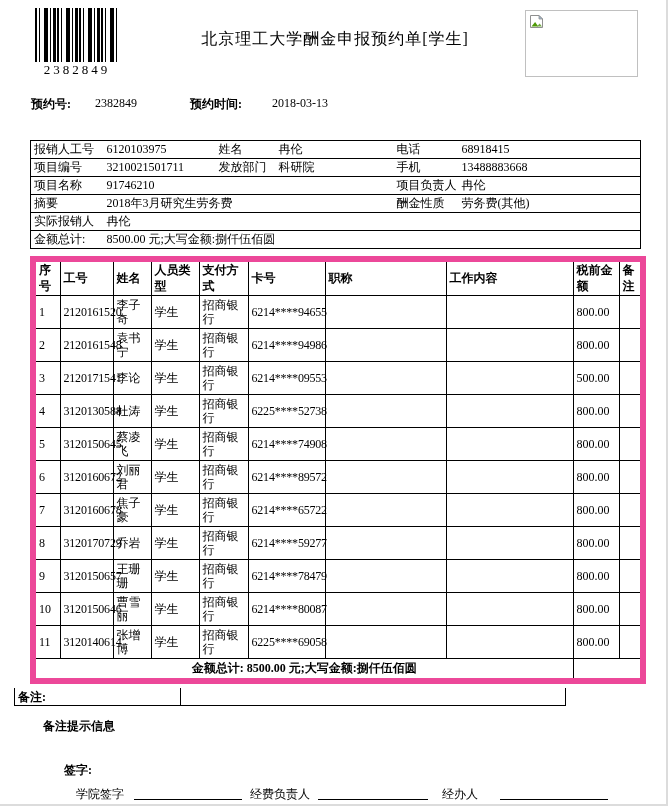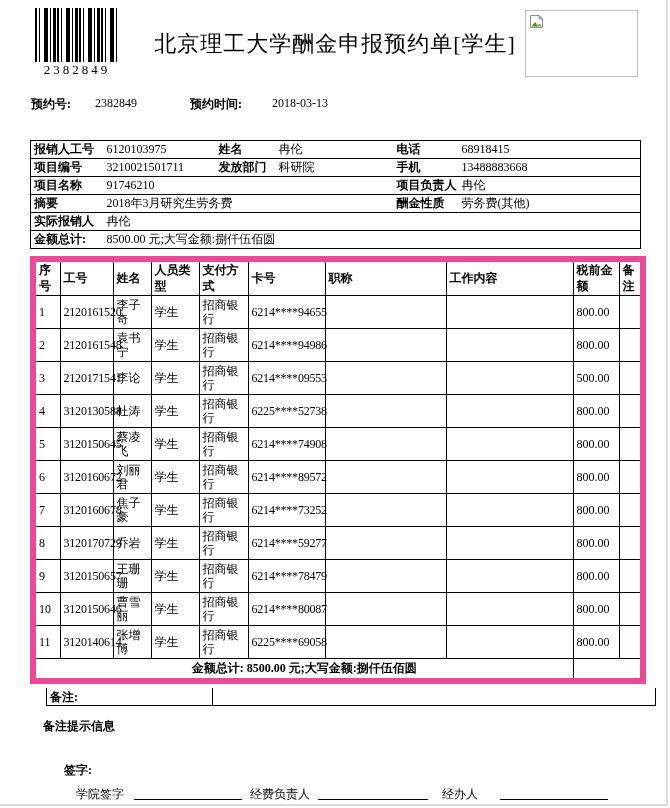--- a/index.html
+++ b/index.html
@@ -16,59 +16,59 @@
   .barcode-bars {
     width:84px; height:54px;
     background:repeating-linear-gradient(90deg,
       #000 0 2px, #fff 2px 4px, #000 4px 5px, #fff 5px 9px,
       #000 9px 13px, #fff 13px 15px, #000 15px 16px, #fff 16px 18px,
       #000 18px 21px, #fff 21px 22px);
   }
   .barcode-num { font-size:13px; letter-spacing:3px; line-height:1.1; margin-top:1px; }
 
   .doc-title { position:absolute; left:0; top:29px; width:670px; text-align:center;
-    font-size:22px; letter-spacing:1px; }
+    font-size:16px; letter-spacing:1px; }
 
   .img-box { position:absolute; left:525px; top:10px; width:113px; height:67px;
     border:1px solid #c0c0c0; background:#fff; }
   .img-box svg { position:absolute; left:3px; top:3px; }
 
   
   .resv span { position:absolute; top:96px; font-size:12px; white-space:nowrap; }
   .b { font-weight:bold; }
   .resv-no-l { left:31px; }  .resv-no-v { left:95px; }
   .resv-tm-l { left:190px; } .resv-tm-v { left:272px; }
 
   
   table { border-collapse:collapse; table-layout:fixed; }
   .info-table { position:absolute; left:30px; top:140px; width:610px;
     border:1px solid #000; }
   .info-table td { height:18px; padding:0 3px; font-size:12px; white-space:nowrap;
     border-bottom:1px solid #000; overflow:visible; }
   .info-table tr:last-child td { border-bottom:none; }
-  .info-table td.lbl { font-weight:bold; }
+  .info-table td.lbl { font-weight:normal; }
 
   
   .main-table { position:absolute; left:30px; top:256px; width:610px;
     border:6px solid #ec4899; }
   .main-table th, .main-table td { border:1px solid #000; vertical-align:middle;
     text-align:left; }
   .main-table th { height:32px; font-size:12px; font-weight:bold;
     padding:1px 3px; line-height:1.3; word-break:break-all; }
   .main-table tbody td { height:33px; font-size:12px; padding:1px 3px;
     line-height:1.2; word-break:break-all; }
   td.col-id, td.col-card { font-size:10.5px; white-space:nowrap; overflow:visible;
     letter-spacing:-0.2px; padding:1px 0 1px 2px; }
   td.col-amount { font-size:11px; white-space:nowrap; }
   td.col-no { padding-left:2px; }
   .total-row td { height:22px; font-weight:bold; font-size:12px; text-align:center;
     white-space:nowrap; }
 
   
-  .remark-row { position:absolute; left:46px; top:688px; width:610px; height:18px;
+  .remark-row { position:absolute; left:14px; top:688px; width:552px; height:18px;
     border:1px solid #000; border-top:none; display:flex; }
   .remark-l { width:166px; border-right:1px solid #000; font-size:12px;
     font-weight:bold; padding:1px 3px; }
   .remark-r { flex:1; }
 
   
   .hint { position:absolute; left:34px; top:718px; font-size:12px; font-weight:bold;margin-left:9px; }
   .sign { position:absolute; left:64px; top:762px; font-size:12px; font-weight:bold; }
   .signer { position:absolute; top:786px; font-size:12px; font-weight:normal;
     white-space:nowrap; }
@@ -257,21 +257,21 @@
           <td class="col-work"></td>
           <td class="col-amount">800.00</td>
           <td class="col-note"></td>
         </tr>
         <tr>
           <td class="col-no">7</td>
           <td class="col-id">3120160678</td>
           <td class="col-name">焦子豪</td>
           <td class="col-type">学生</td>
           <td class="col-pay">招商银行</td>
-          <td class="col-card">6214****73252</td>
+          <td class="col-card">6214****65722</td>
           <td class="col-title"></td>
           <td class="col-work"></td>
           <td class="col-amount">800.00</td>
           <td class="col-note"></td>
         </tr>
         <tr>
           <td class="col-no">8</td>
           <td class="col-id">3120170729</td>
           <td class="col-name">乔岩</td>
           <td class="col-type">学生</td>

